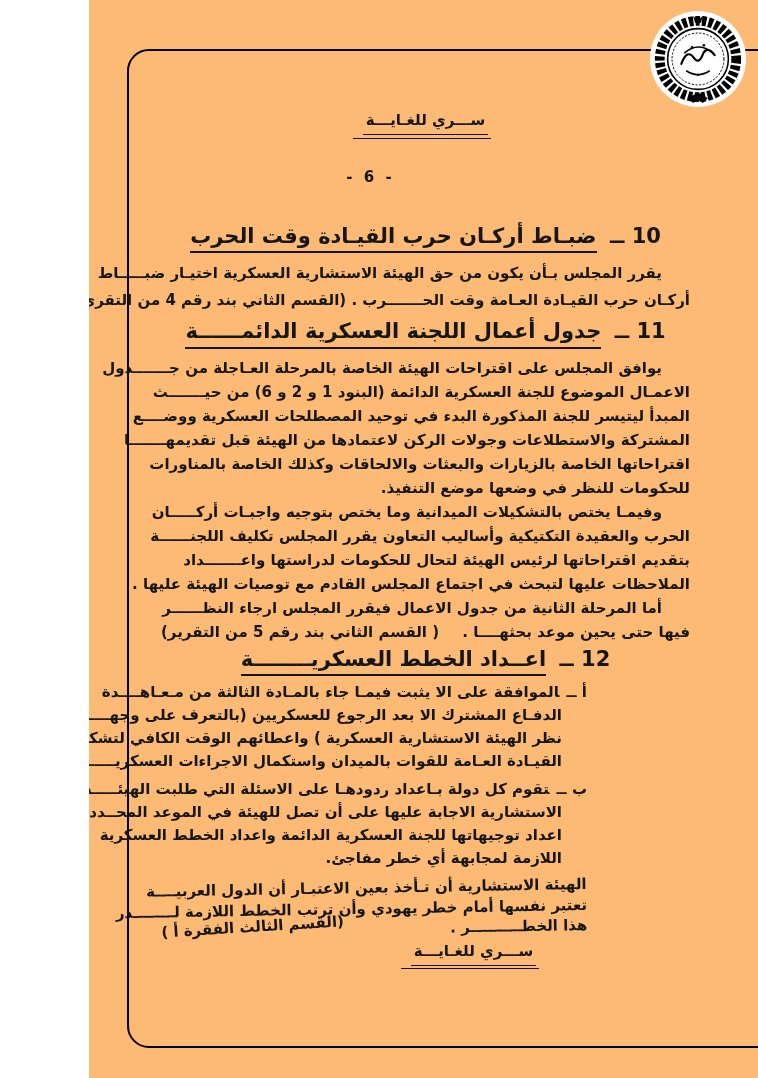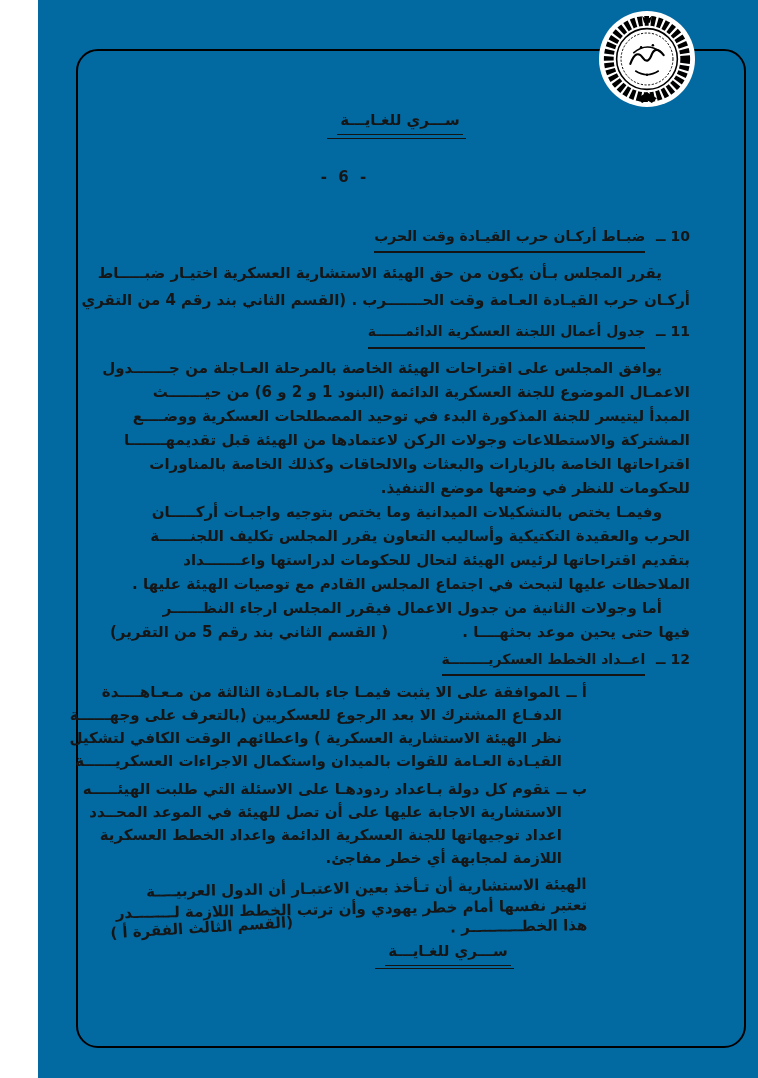--- a/index.html
+++ b/index.html
@@ -1,18 +1,18 @@
 <!DOCTYPE html>
 <html lang="ar" dir="rtl"><head>
 <meta charset="utf-8">
 <style>
   html,body { margin:0; padding:0; background:#ffffff; }
   .page {
-    position:relative; width:720px; height:1078px; background:#0369a1;
-    font-family:"DejaVu Sans", sans-serif; color:#161616; overflow:hidden;
+    position:relative; width:662px; height:1078px; background:#fdba74;
+    font-family:"DejaVu Sans", sans-serif; color:#161616; overflow:hidden;padding-left:7px;
   }
   .border-frame {
     position:absolute; left:38px; top:49px; width:666px; height:995px;
     border:2.5px solid #000; border-radius:22px;
   }
   .seal { position:absolute; left:560px; top:10px; width:98px; height:98px; }
 
   .content {
     position:absolute; top:108px; right:68px; left:72px;
     direction:rtl; font-weight:700; font-size:15px; line-height:24px;
@@ -21,21 +21,21 @@
   .line { white-space:nowrap; }
 
   
   .class-wrap { text-align:center; }
   .dbl { display:inline-block; }
   .dbl .txt { display:block; border-bottom:1.8px solid #141414; padding:0 3px 2px 3px; letter-spacing:1px; }
   .dbl .line2 { display:block; height:0; border-bottom:1.8px solid #141414; margin-top:2.5px; margin-right:-3px; margin-left:-10px; }
 
   .page-num { margin-top:26px; text-align:center; direction:ltr; letter-spacing:3px; transform:translateX(-55px); font-size:15px; }
 
-  .sec-head { margin-top:34px; font-size:14px; line-height:26px; }
+  .sec-head { margin-top:34px; font-size:21px; line-height:26px;text-align:center; }
   .sec-head .sec-num { margin-left:6px; }
   .sec-title { display:inline-block; border-bottom:2px solid #141414; padding-bottom:2.5px; }
 
   .s10-body { margin-top:7px; line-height:27px;text-align:right; }
   .s11-head { margin-top:4px; }
   .s11-body { margin-top:7px; line-height:24px; }
   .s12-head { margin-top:2px; }
   .indent { padding-right:28px; }
 
   .split { display:flex; justify-content:space-between; align-items:flex-start; }
@@ -100,21 +100,21 @@
       <div class="line indent">يوافق المجلس على اقتراحات الهيئة الخاصة بالمرحلة العـاجلة من جـــــــدول</div>
       <div class="line">الاعمـال الموضوع للجنة العسكرية الدائمة (البنود 1 و 2 و 6) من حيـــــــث</div>
       <div class="line">المبدأ ليتيسر للجنة المذكورة البدء في توحيد المصطلحات العسكرية ووضــــع</div>
       <div class="line">المشتركة والاستطلاعات وجولات الركن لاعتمادها من الهيئة قبل تقديمهـــــــا</div>
       <div class="line">اقتراحاتها الخاصة بالزيارات والبعثات والالحاقات وكذلك الخاصة بالمناورات</div>
       <div class="line">للحكومات للنظر في وضعها موضع التنفيذ.</div>
       <div class="line indent">وفيمـا يختص بالتشكيلات الميدانية وما يختص بتوجيه واجبـات أركـــــان</div>
       <div class="line">الحرب والعقيدة التكتيكية وأساليب التعاون يقرر المجلس تكليف اللجنــــــة</div>
       <div class="line">بتقديم اقتراحاتها لرئيس الهيئة لتحال للحكومات لدراستها واعـــــــداد</div>
       <div class="line">الملاحظات عليها لتبحث في اجتماع المجلس القادم مع توصيات الهيئة عليها .</div>
-      <div class="line indent">أما وجولات الثانية من جدول الاعمال فيقرر المجلس ارجاء النظــــــر</div>
+      <div class="line indent">أما المرحلة الثانية من جدول الاعمال فيقرر المجلس ارجاء النظــــــر</div>
       <div class="split">
         <span>فيها حتى يحين موعد بحثهــــا .</span>
         <span>( القسم الثاني بند رقم 5 من التقرير)</span>
       </div>
     </div>
 
     <div class="sec-head s12-head">
       <span class="sec-num">12 ــ</span>
       <span class="sec-title">اعــداد الخطط العسكريــــــــة</span>
     </div>

